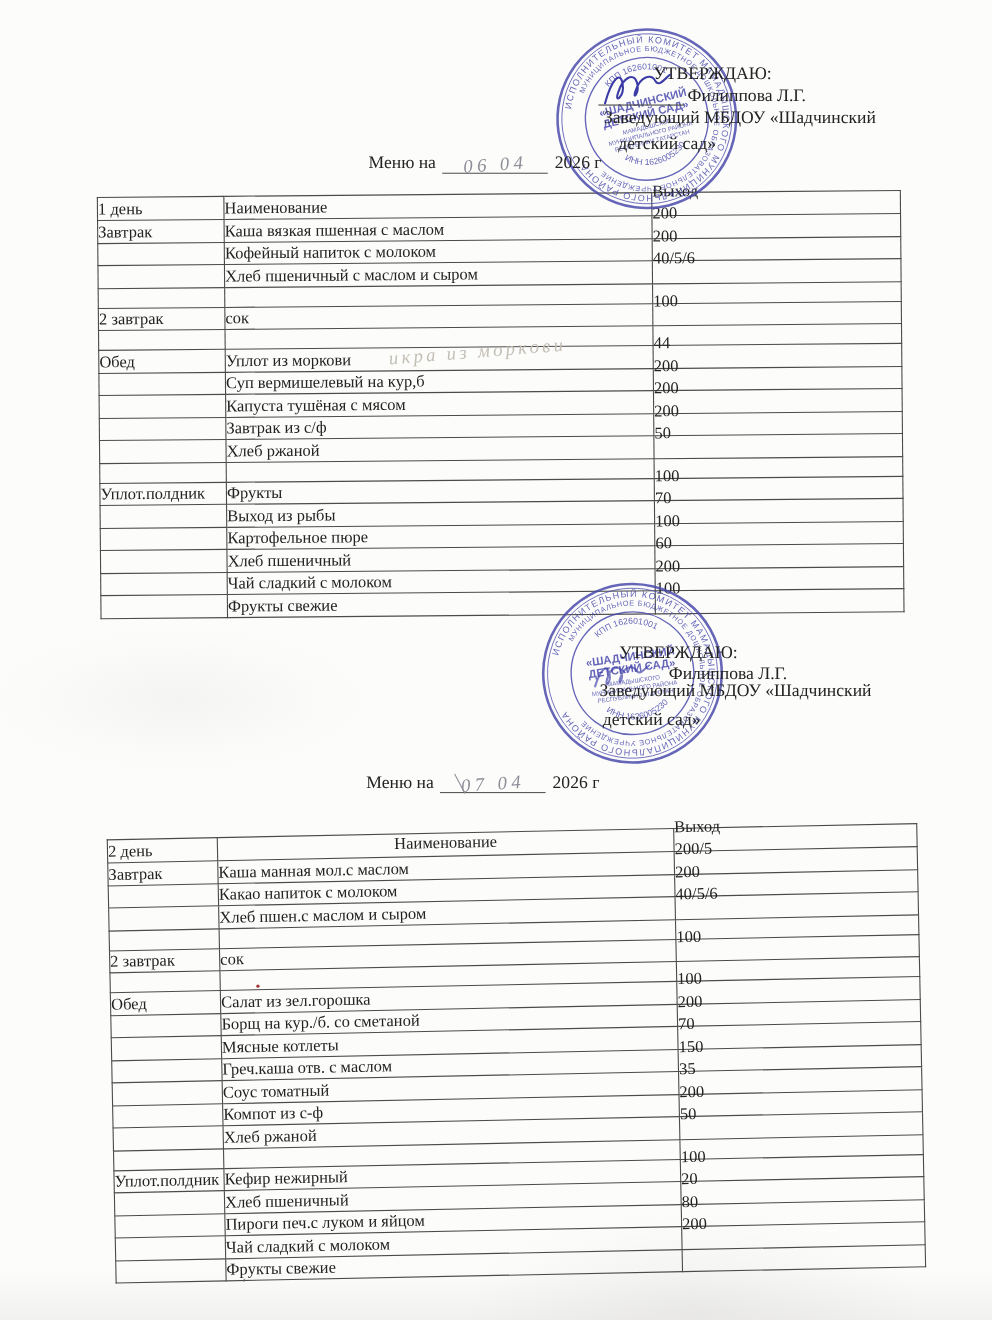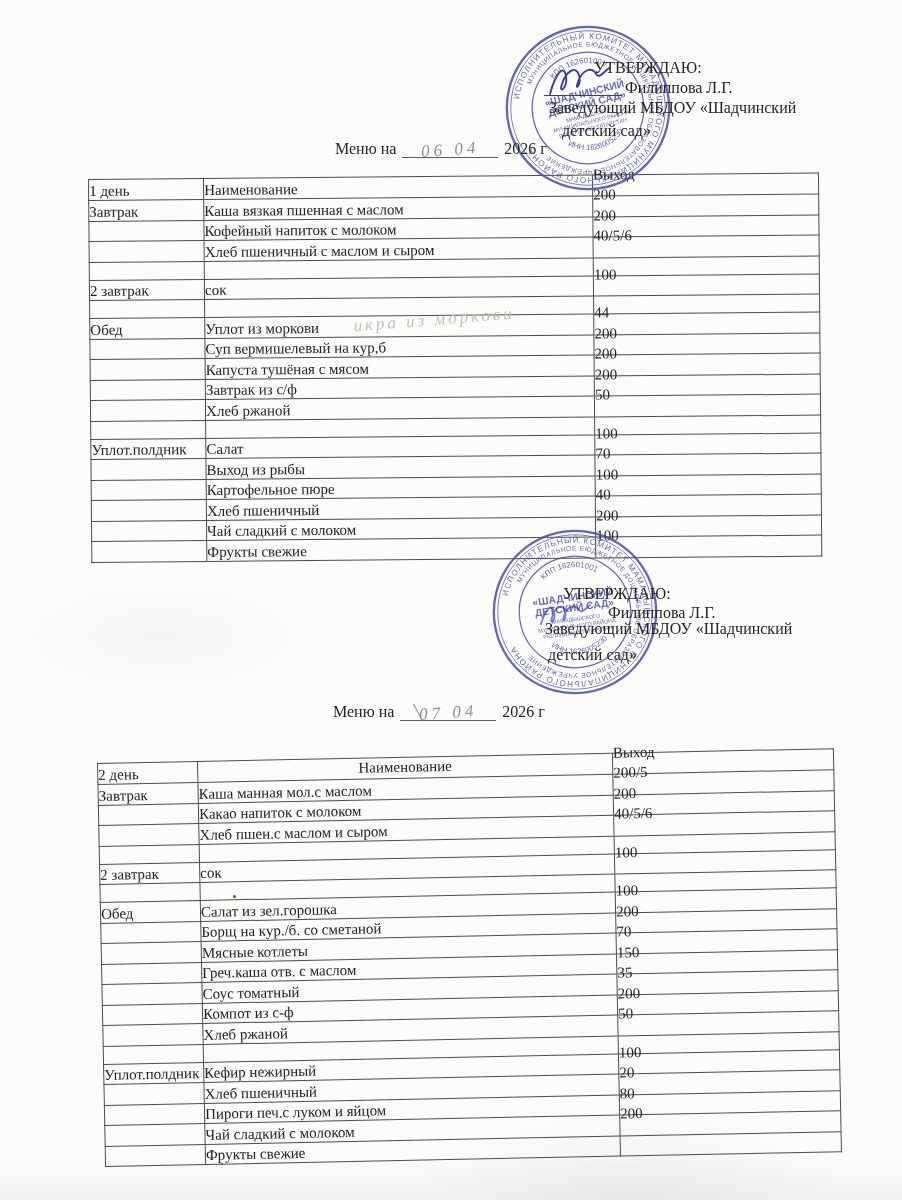--- a/index.html
+++ b/index.html
@@ -178,37 +178,37 @@
     <td class="c-name"><span>Хлеб ржаной</span></td>
     <td class="c-out"><span class="val">50</span></td>
   </tr>
           <tr class="empty-row">
     <td class="c-meal"><span></span></td>
     <td class="c-name"><span></span></td>
     <td class="c-out"><span class="val"></span></td>
   </tr>
           <tr class="row">
     <td class="c-meal"><span>Уплот.полдник</span></td>
-    <td class="c-name"><span>Салат</span></td>
+    <td class="c-name"><span>Фрукты</span></td>
     <td class="c-out"><span class="val">100</span></td>
   </tr>
           <tr class="row">
     <td class="c-meal"><span></span></td>
     <td class="c-name"><span>Выход из рыбы</span></td>
     <td class="c-out"><span class="val">70</span></td>
   </tr>
           <tr class="row">
     <td class="c-meal"><span></span></td>
     <td class="c-name"><span>Картофельное пюре</span></td>
     <td class="c-out"><span class="val">100</span></td>
   </tr>
           <tr class="row">
     <td class="c-meal"><span></span></td>
     <td class="c-name"><span>Хлеб пшеничный</span></td>
-    <td class="c-out"><span class="val">40</span></td>
+    <td class="c-out"><span class="val">60</span></td>
   </tr>
           <tr class="row">
     <td class="c-meal"><span></span></td>
     <td class="c-name"><span>Чай сладкий с молоком</span></td>
     <td class="c-out"><span class="val">200</span></td>
   </tr>
           <tr class="row">
     <td class="c-meal"><span></span></td>
     <td class="c-name"><span>Фрукты свежие</span></td>
     <td class="c-out"><span class="val">100</span></td>

